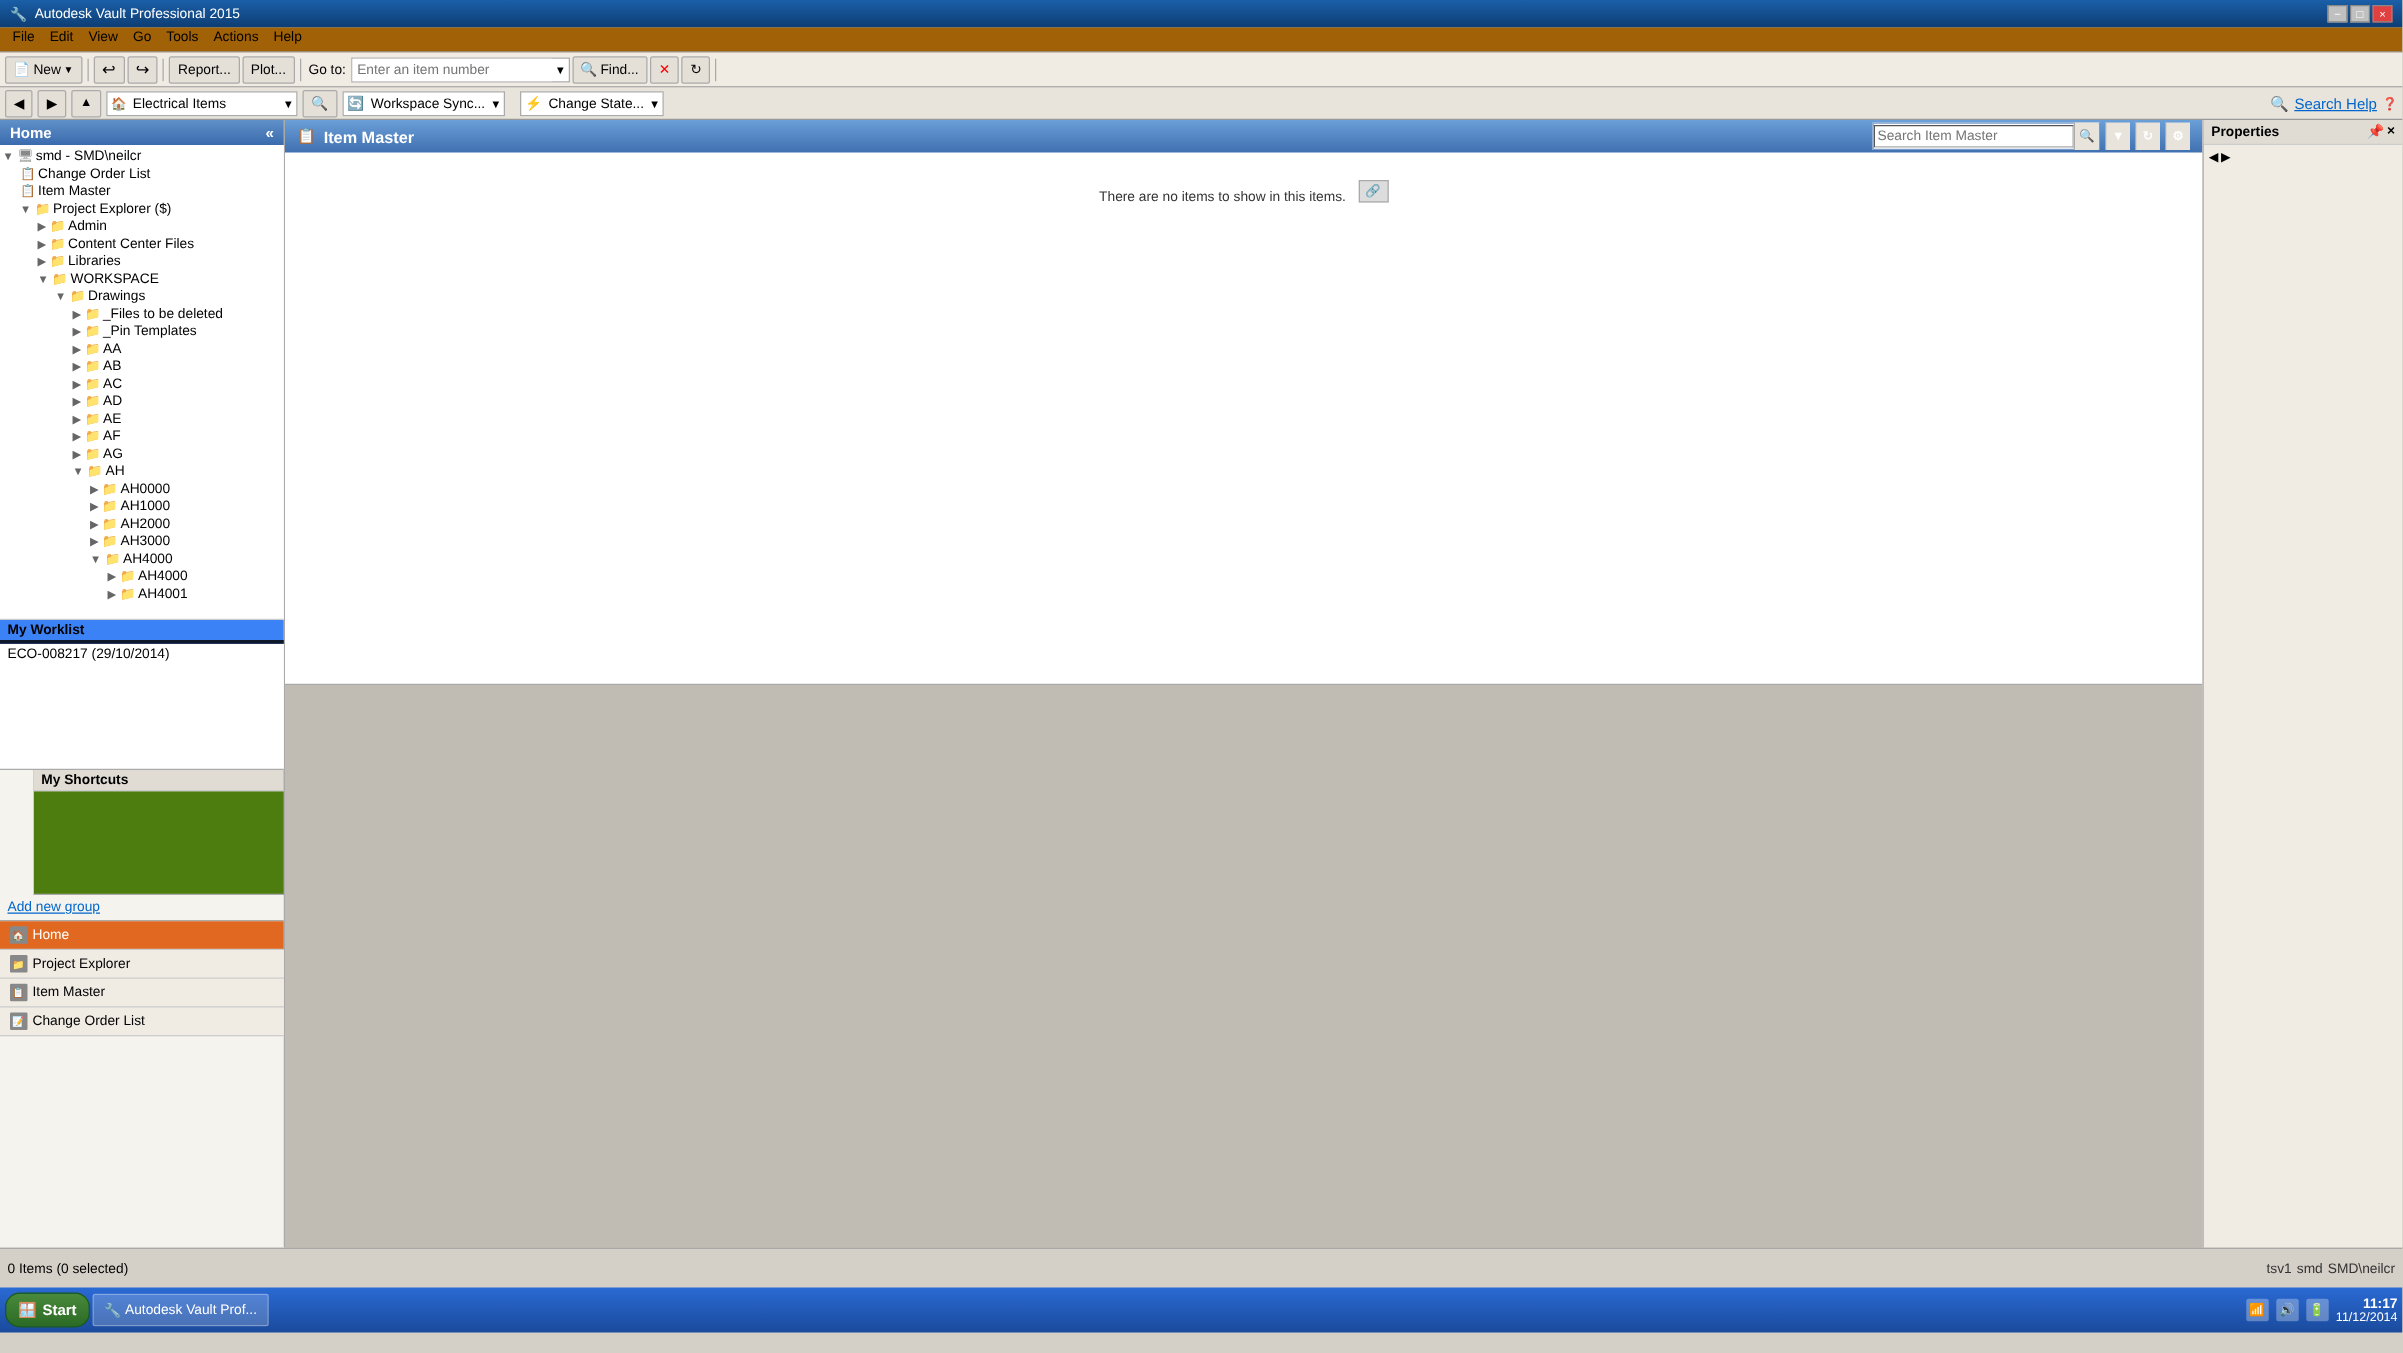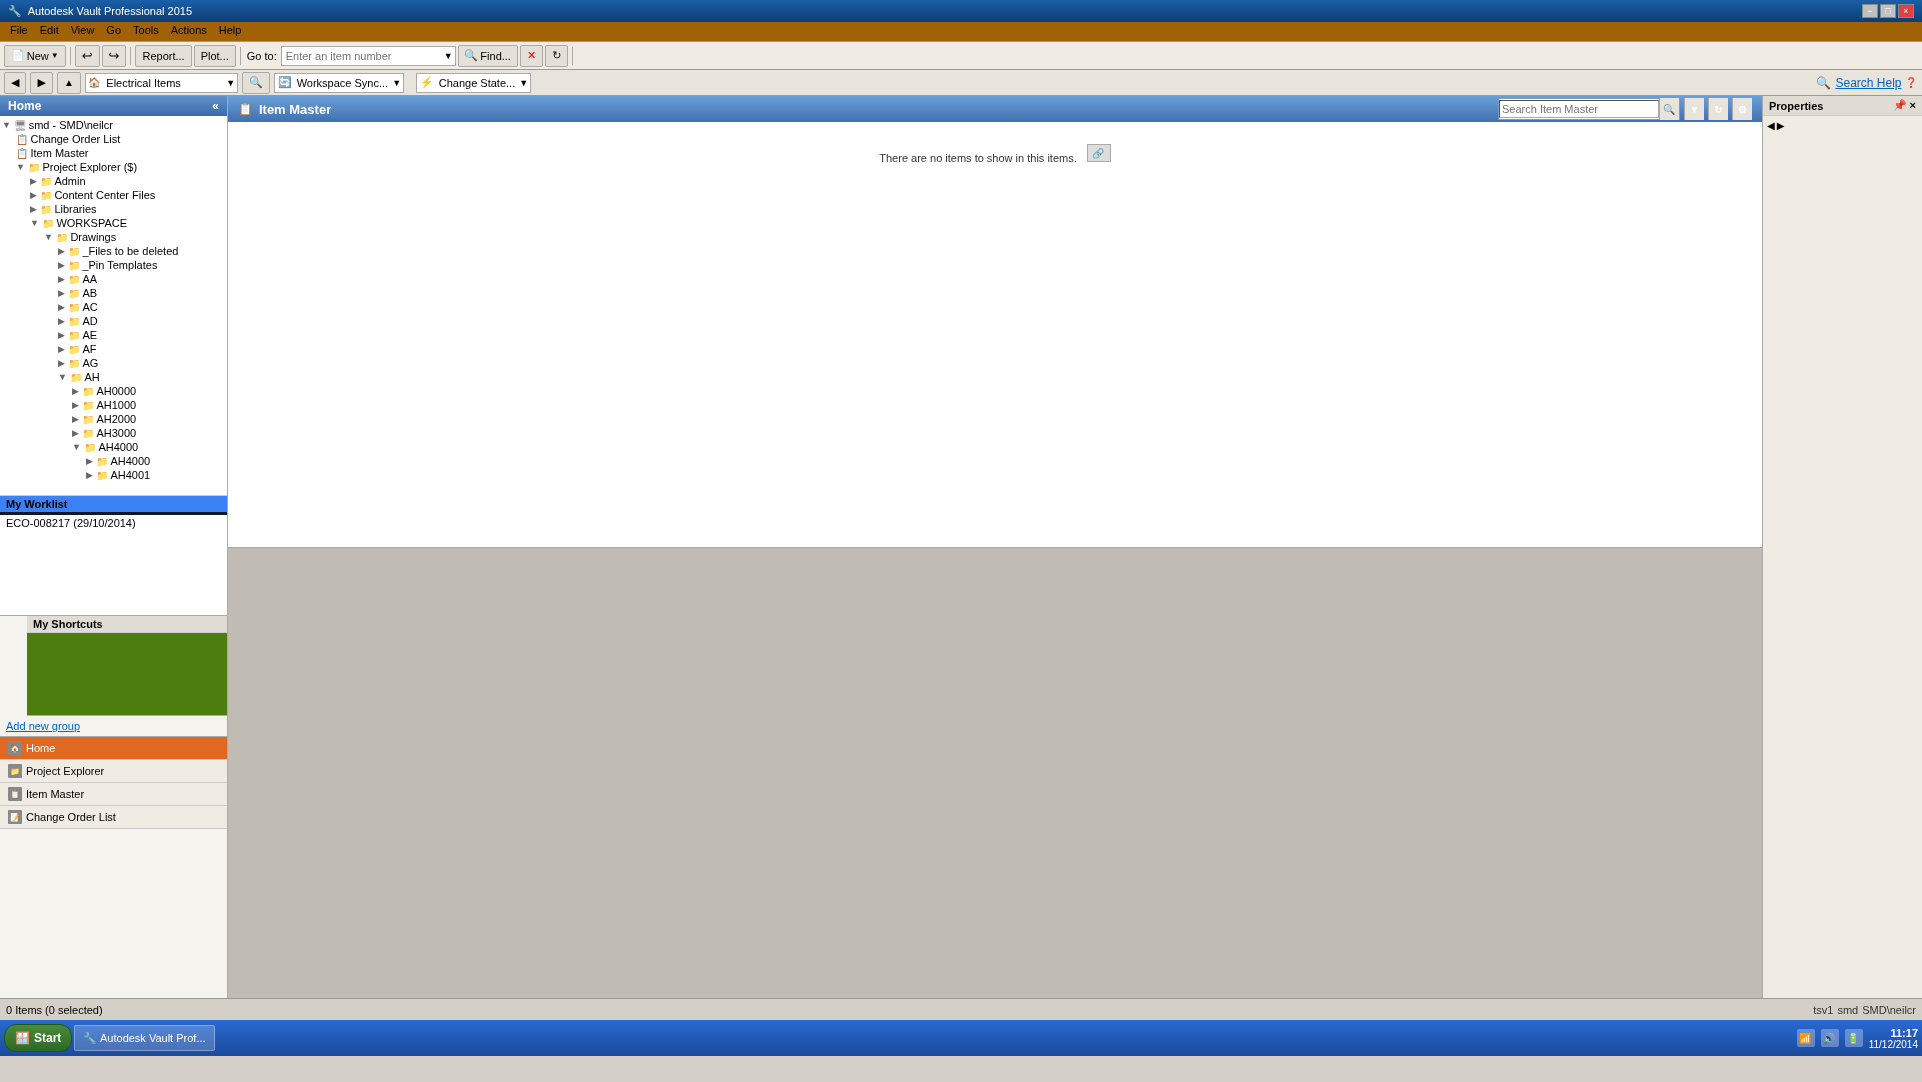--- a/index.html
+++ b/index.html
@@ -61,21 +61,21 @@
     #item-master-columns { display: flex; background: #e8e4dc; border-bottom: 1px solid #bbb; padding: 2px 4px; font-size: 11px; font-weight: bold; }
     .col-header { padding: 1px 4px; color: #333; }
     #item-master-content { padding: 20px; display: flex; align-items: flex-start; justify-content: center; min-height: 100px; }
     .empty-message { font-size: 11px; color: #333; margin-top: 10px; }
 
     
     #properties-panel { width: 160px; background: #f0ece4; border-left: 1px solid #aaa; display: flex; flex-direction: column; }
     #properties-header { background: #e0dcd4; padding: 3px 6px; font-weight: bold; font-size: 11px; border-bottom: 1px solid #ccc; display: flex; align-items: center; justify-content: space-between; }
 
     
-    #status-bar { background: #d4d0c8; border-top: 1px solid #999; height: 22px; display: flex; align-items: center; padding: 0 6px; font-size: 11px; justify-content: space-between; }
+    #status-bar { background: #d4d0c8; border-top: 1px solid #999; height: 32px; display: flex; align-items: center; padding: 0 6px; font-size: 11px; justify-content: space-between; }
     #status-right { display: flex; gap: 4px; color: #333; }
 
     
     #taskbar { background: linear-gradient(to bottom, #2a6ad4, #1a4a9c); height: 36px; display: flex; align-items: center; padding: 0 4px; gap: 2px; }
     #start-btn { background: linear-gradient(to bottom, #4a8a3c, #2a6a24); border: 1px solid #1a5a14; border-radius: 12px; color: white; padding: 2px 10px; font-weight: bold; font-size: 12px; cursor: pointer; height: 28px; display: flex; align-items: center; gap: 4px; }
     .taskbar-item { background: rgba(255,255,255,0.2); border: 1px solid rgba(255,255,255,0.3); border-radius: 2px; color: white; padding: 2px 8px; font-size: 11px; cursor: pointer; height: 26px; display: flex; align-items: center; }
     #taskbar-right { margin-left: auto; display: flex; align-items: center; gap: 6px; color: white; font-size: 11px; }
     .sys-icon { width: 18px; height: 18px; background: rgba(255,255,255,0.3); border-radius: 2px; display: flex; align-items: center; justify-content: center; font-size: 10px; }
 
     

